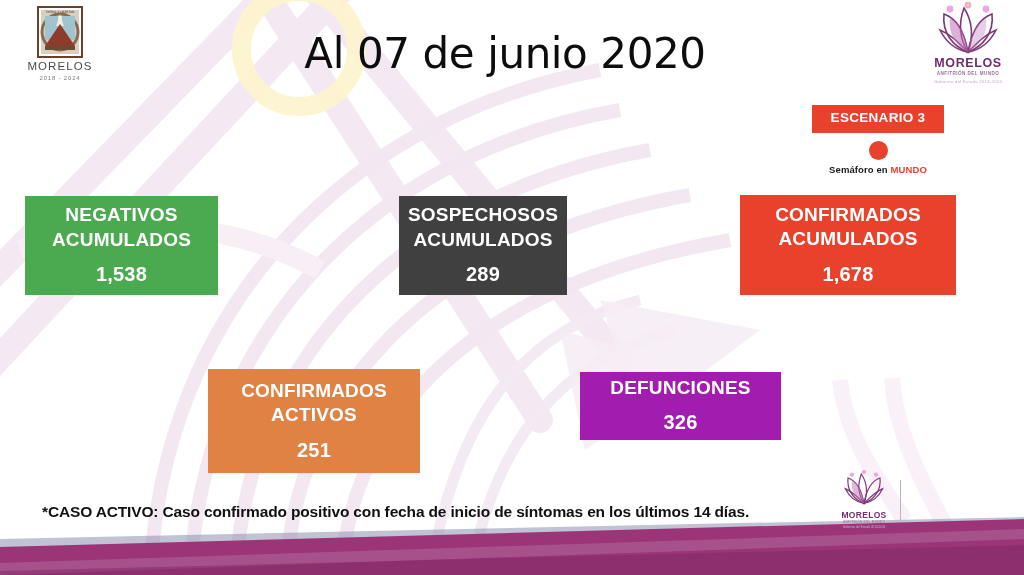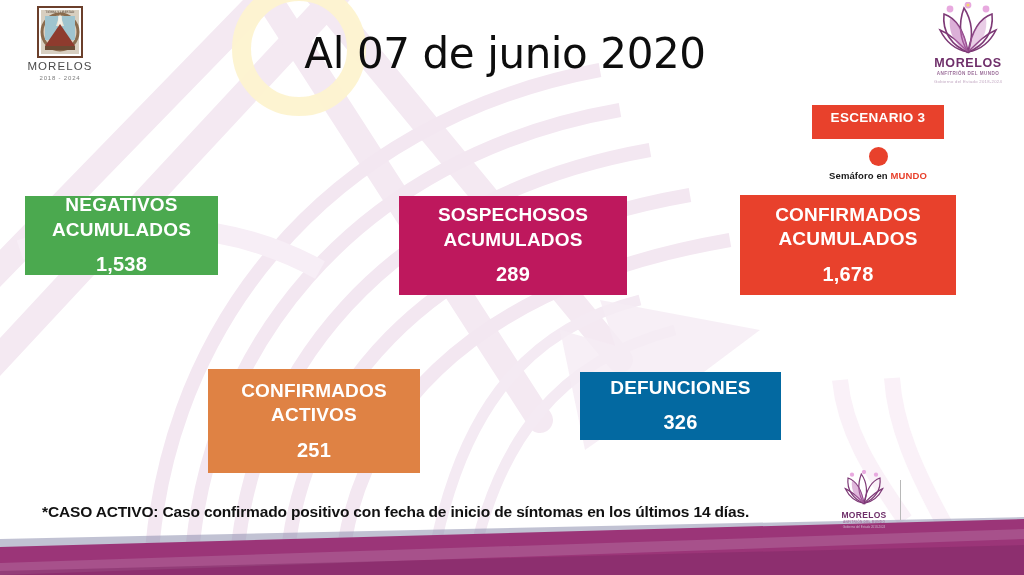--- a/index.html
+++ b/index.html
@@ -127,21 +127,21 @@
     top: 105px;
     width: 132px;
     text-align: center;
   }
   .escenario-badge {
     background: #e8412c;
     color: #ffffff;
     font-size: 13.5px;
     font-weight: 700;
     letter-spacing: 0.3px;
-    padding: 6px 4px 14px;
+    padding: 6px 4px 8px;
     line-height: 1;
   }
   .semaforo-dot {
     width: 19px;
     height: 19px;
     border-radius: 50%;
     background: #e8412c;
     margin: 8px auto 5px;
   }
   .semaforo-text {
@@ -171,25 +171,25 @@
     white-space: pre-line;
   }
   .stat-value {
     font-size: 20px;
     font-weight: 700;
     line-height: 1.28;
     letter-spacing: 0.2px;
     margin-top: 10px;
   }
 
-  #box-negativos  { left: 25px;  top: 196px; width: 193px; height: 79px; background: #4BA94F; }
-  #box-sospechosos{ left: 399px; top: 196px; width: 228px; height: 99px; background: #be185d; }
+  #box-negativos  { left: 25px;  top: 196px; width: 193px; height: 99px; background: #4BA94F; }
+  #box-sospechosos{ left: 399px; top: 196px; width: 168px; height: 99px; background: #404040; }
   #box-confirmados{ left: 740px; top: 195px; width: 216px; height: 100px; background: #E8412C; }
   #box-activos    { left: 208px; top: 369px; width: 212px; height: 104px; background: #DF8244; }
-  #box-defunciones{ left: 580px; top: 372px; width: 201px; height: 68px; background: #0369a1; }
+  #box-defunciones{ left: 580px; top: 372px; width: 201px; height: 68px; background: #a21caf; }
 
   
   #footnote {
     position: absolute;
     left: 42px;
     top: 503px;
     font-size: 15.5px;
     font-weight: 700;
     color: #111111;
     letter-spacing: -0.15px;

